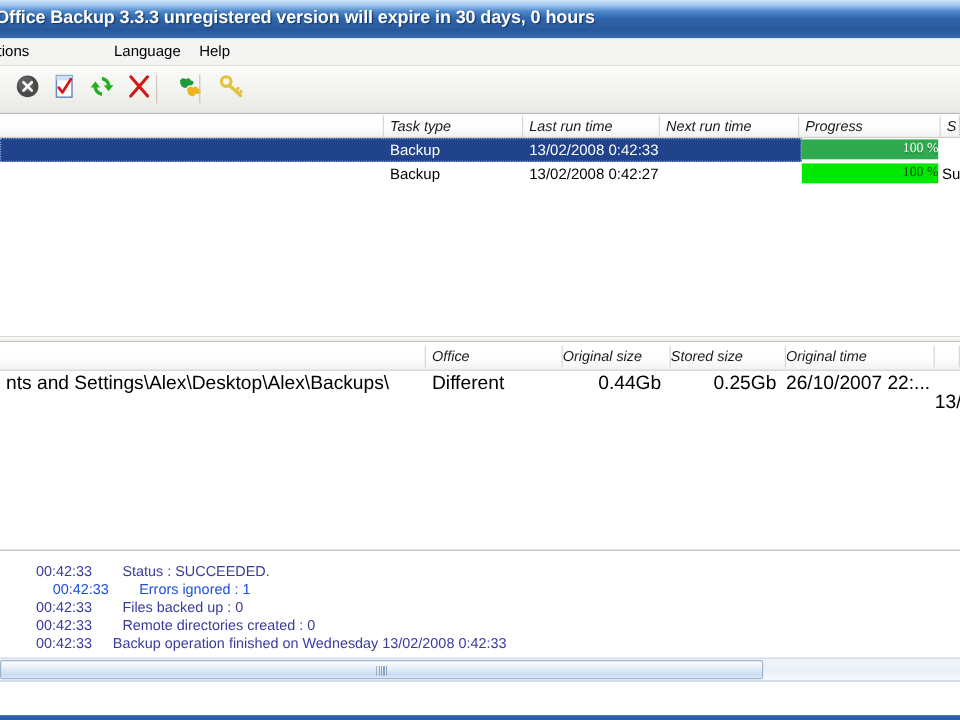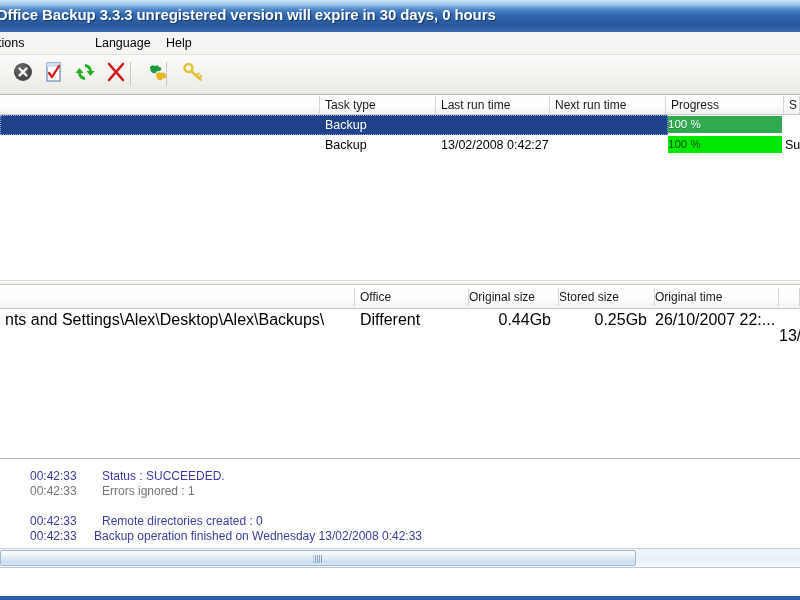--- a/index.html
+++ b/index.html
@@ -117,20 +117,21 @@
     height: 18px;
     line-height: 18px;
     font-size: 12px;
     color: #1a1a1a;
     border-right: 1px solid #d7d7d2;
     box-sizing: border-box;
     padding-left: 5px;
     white-space: nowrap;
     overflow: hidden;
     cursor: default;
+    font-style: italic;
   }
   .gh-cell.num { padding-right: 6px; padding-left: 0; }
 
   .task-row {
     position: absolute;
     left: 0;
     width: 668px;
     height: 20px;
     box-sizing: border-box;
   }
@@ -166,24 +167,25 @@
     left: 0; top: 0;
     height: 100%;
     box-sizing: border-box;
   }
   .progress-label {
     position: absolute;
     left: 0; top: 0;
     width: 100%;
     height: 100%;
     line-height: 17px;
-    text-align: left;
+    text-align: right;
     font-size: 11.5px;
     color: #ffffff;
     text-shadow: 0 1px 0 rgba(0,0,0,0.25);
+    font-family: Liberation Serif, serif;
   }
   .progress-label.dark { color: #0d4d0d; text-shadow: none; }
 
   
   .splitter {
     position: absolute;
     left: 0;
     width: 800px;
     height: 5px;
     background: linear-gradient(to bottom, #ffffff, #eeeeea);
@@ -352,20 +354,21 @@
         <div class="gh-cell" style="left: 320px; width: 116px;">Task type</div>
         <div class="gh-cell" style="left: 436px; width: 114px;">Last run time</div>
         <div class="gh-cell" style="left: 550px; width: 116px;">Next run time</div>
         <div class="gh-cell" style="left: 666px; width: 118px;">Progress</div>
         <div class="gh-cell" style="left: 784px; width: 16px;">S</div>
       </div>
     <div id="task-rows">
         <div class="task-row selected" style="top: 19px;">
           <div class="tr-cell" style="left: 0px; width: 320px;"></div>
           <div class="tr-cell" style="left: 320px; width: 116px;">Backup</div>
+          <div class="tr-cell" style="left: 436px; width: 114px;">13/02/2008 0:42:33</div>
           <div class="tr-cell" style="left: 550px; width: 116px;"></div>
           <div class="progress-cell" style="left: 668px; width: 114px;">
             <div class="progress-fill" style="width: 100%; background: rgb(47, 170, 79);"></div>
             <div class="progress-label">100 %</div>
           </div>
           <div class="tr-cell" style="left: 784px; width: 16px; padding-left: 1px;">Su</div>
         </div>
         <div class="task-row" style="top: 39px;">
           <div class="tr-cell" style="left: 0px; width: 320px;"></div>
           <div class="tr-cell" style="left: 320px; width: 116px;">Backup</div>
@@ -398,21 +401,22 @@
           <div class="fr-cell num" style="left: 469px; width: 90px;">0.44Gb</div>
           <div class="fr-cell num" style="left: 559px; width: 96px;">0.25Gb</div>
           <div class="fr-cell num" style="left: 655px; width: 124px;">26/10/2007 22:...</div>
           <div class="fr-cell num" style="left: 779px; width: 21px; margin-top: 16px;">13/</div>
         </div>
       </div>
   </div>
 
   <div class="log-panel" id="log-panel">
       <div class="log-line" style="top: 10px; left: 30px; color: rgb(59, 59, 158);"><span class="log-time">00:42:33</span><span style="margin-left: 10px;">Status : SUCCEEDED.</span></div>
-      <div class="log-line" style="top: 25px; left: 30px; color: #737373;"><span class="log-time">00:42:33</span><span style="margin-left: 10px;">Errors ignored : 1</span></div>
+      <div class="log-line" style="top: 25px; left: 44px; color: #1d4ed8;"><span class="log-time">00:42:33</span><span style="margin-left: 10px;">Errors ignored : 1</span></div>
+      <div class="log-line" style="top: 40px; left: 30px; color: rgb(59, 59, 158);"><span class="log-time">00:42:33</span><span style="margin-left: 10px;">Files backed up : 0</span></div>
       <div class="log-line" style="top: 55px; left: 30px; color: rgb(59, 59, 158);"><span class="log-time">00:42:33</span><span style="margin-left: 10px;">Remote directories created : 0</span></div>
       <div class="log-line" style="top: 70px; left: 30px; color: rgb(59, 59, 158);"><span class="log-time">00:42:33</span><span style="margin-left: 2px;">Backup operation finished on Wednesday 13/02/2008 0:42:33</span></div>
     </div>
 
   <div class="hscroll">
     <div class="hscroll-thumb" id="scroll-thumb" style="width: 636px; left: 0px;">
       <div class="hscroll-grip"></div>
     </div>
   </div>
 

